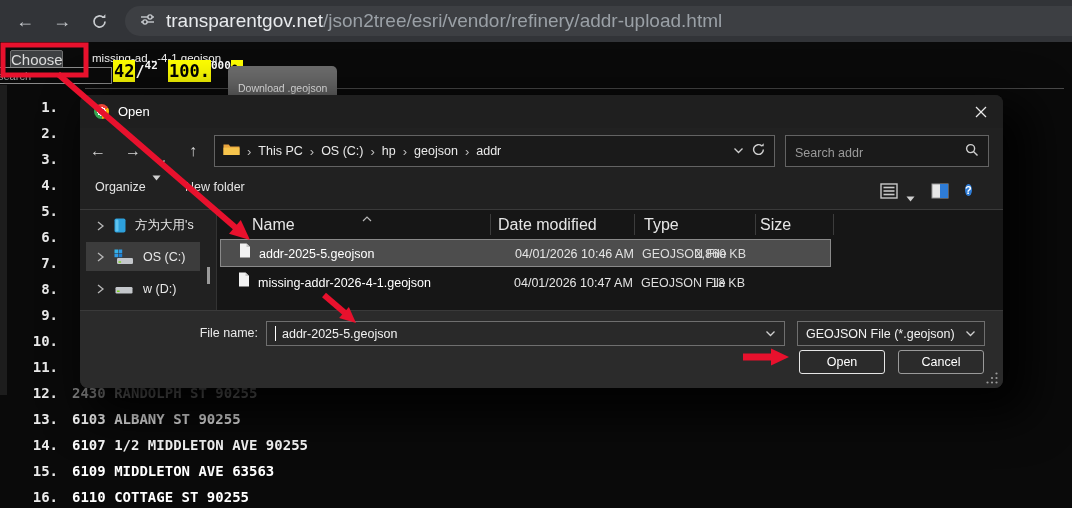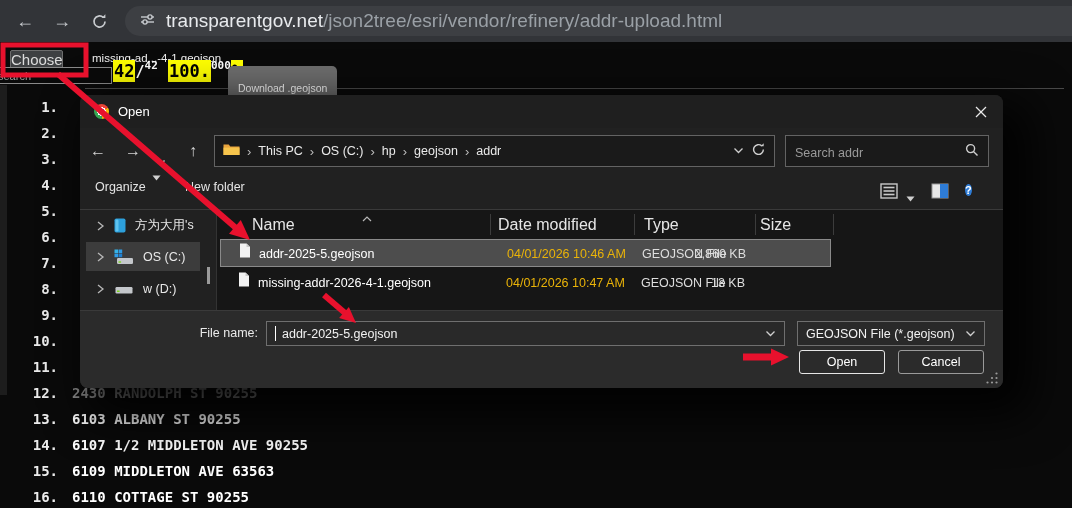--- a/index.html
+++ b/index.html
@@ -93,21 +93,21 @@
   .ch-name{ left:172px; } .ch-date{ left:418px; } .ch-type{ left:528px;margin-left:36px; } .ch-size{ left:680px; }
   .sort-caret { position:absolute; left:282px; top:116px; }
   .col-line { position:absolute; top:119px; width:1px; height:21px; background:#3c3c3c; }
   .cl-1{ left:410px; } .cl-2{ left:554px; } .cl-3{ left:675px; } .cl-4{ left:753px; }
 
   .file-row { position:absolute; left:140px; width:611px; height:28px; cursor:pointer; }
   .file-row.sel { background:#4d4d4d; border:1px solid #8a8a8a; }
   .fr-1{ top:144px; } .fr-2{ top:174px; }
   .file-row span, .file-row .doc-ic { position:absolute; top:0; height:28px; line-height:28px; }
   .doc-ic { left:18px; top:7px; height:auto; line-height:0; }
-  .f-name{ left:38px; color:#fff; } .f-date{ left:286px; color:#eab308; } .f-type{ left:421px; color:#dedede; }
+  .f-name{ left:38px; color:#fff; } .f-date{ left:294px; color:#e5e5e5; } .f-type{ left:421px; color:#dedede; }
   .f-size{ left:430px; width:95px; text-align:right; color:#dedede; }
 
   .dlg-footer { position:absolute; left:0; top:215px; right:0; bottom:0; background:#2b2b2b;
                 border-top:1px solid #3a3a3a; border-radius:0 0 8px 8px; }
   .fn-label { position:absolute; left:80px; top:226px; width:98px; text-align:right; line-height:25px; color:#eaeaea; }
   .combo { position:absolute; top:226px; height:25px; background:#292929; border:1px solid #6f6f6f;
            display:flex; align-items:center; padding:0 8px; gap:6px; cursor:pointer; }
   .combo-1 { left:186px; width:519px; }
   .combo-2 { left:717px; width:188px; }
   .combo .val { flex:1; white-space:nowrap; overflow:hidden; color:#f2f2f2; }

